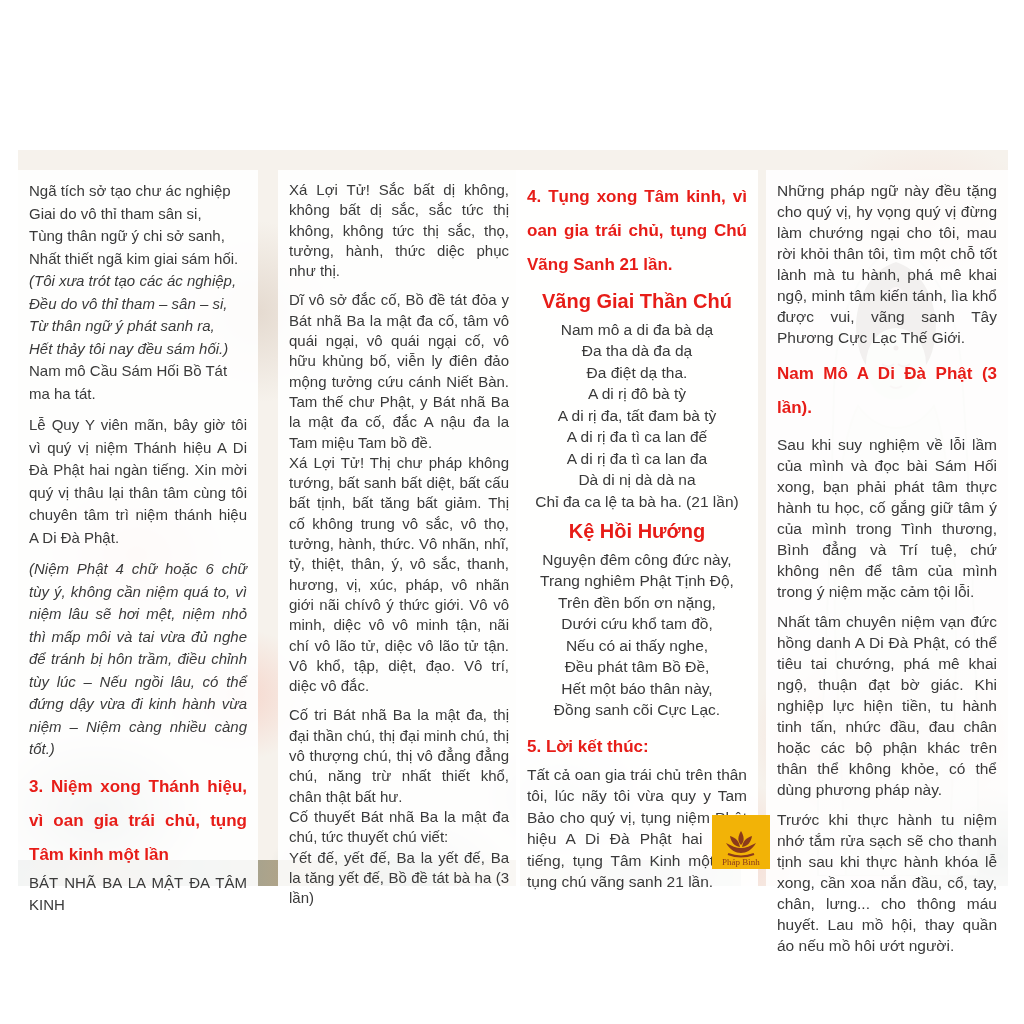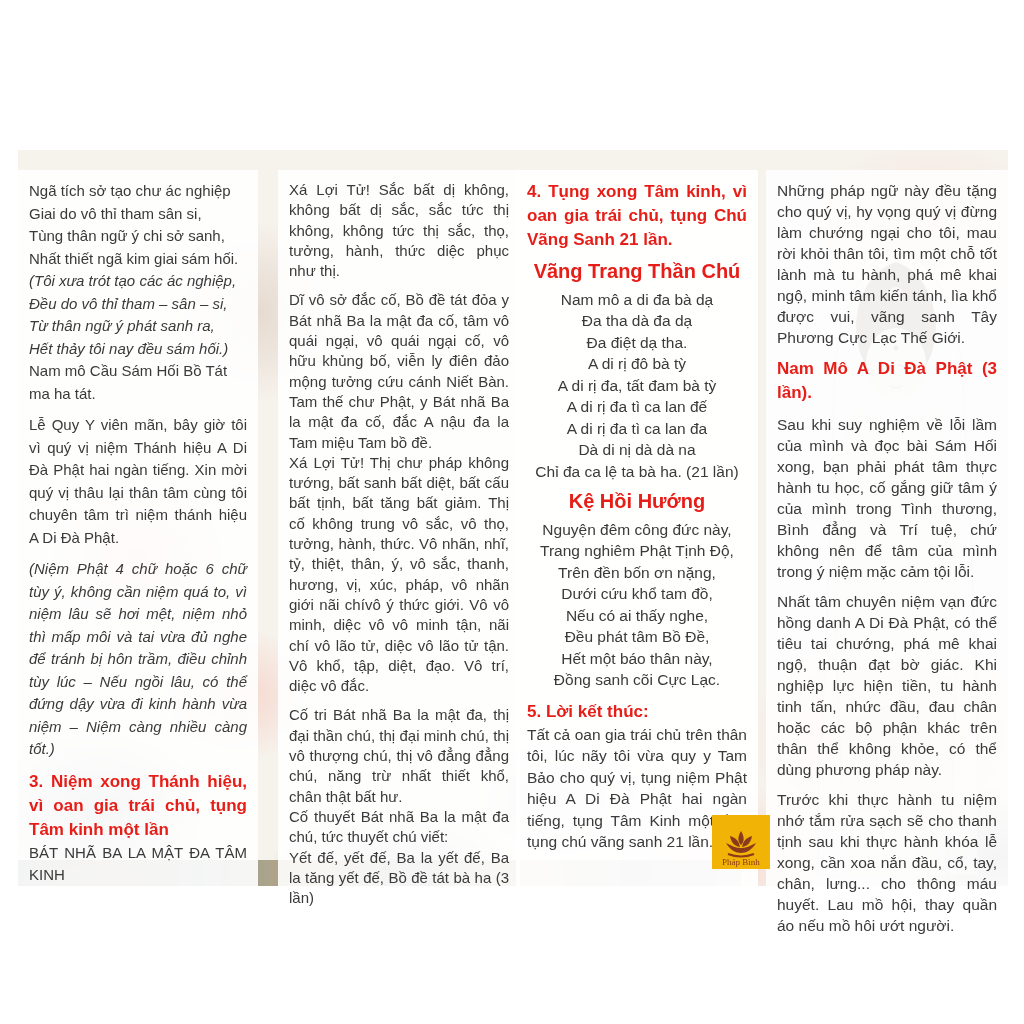--- a/index.html
+++ b/index.html
@@ -35,21 +35,21 @@
   }
   .col1{left:0;width:240px;font-size:15px;line-height:22.5px;}
   .col2{left:260px;width:242px;font-size:15px;line-height:20.3px;}
   .col3{left:498px;width:242px;background:rgba(255,255,255,.95);font-size:15.5px;line-height:21.5px;}
   .col4{left:748px;width:242px;height:852px;background:rgba(255,255,255,.86);font-size:15.5px;line-height:21px;}
   p{margin:0 0 9px 0;}
   .tight{margin-bottom:0;}
   .just{text-align:justify;text-justify:inter-word;}
   .verse{white-space:pre-line;}
   .ital{font-style:italic;}
-  .red-h{color:#e71d18;font-weight:bold;font-size:17px;line-height:24px;text-align:justify;}
+  .red-h{color:#e71d18;font-weight:bold;font-size:17px;line-height:34px;text-align:justify;}
   .red-h-center{color:#e71d18;font-weight:bold;font-size:20px;text-align:center;margin:4px 0 6px 0;}
   .center{text-align:center;}
   .logo{
     position:absolute;left:694px;top:665px;width:58px;height:54px;z-index:3;
     background:#f2b307;display:flex;flex-direction:column;align-items:center;justify-content:flex-end;
     padding-bottom:2px;box-sizing:border-box;
   }
   .logo .lotus{margin-bottom:-1px;}
   .logo .logo-text{
     font-family:"Liberation Serif","DejaVu Serif",serif;
@@ -94,21 +94,21 @@
     <p class="just">Xá Lợi Tử! Sắc bất dị không, không bất dị sắc, sắc tức thị không, không tức thị sắc, thọ, tưởng, hành, thức diệc phục như thị.</p>
     <p class="just tight">Dĩ vô sở đắc cố, Bồ đề tát đỏa y Bát nhã Ba la mật đa cố, tâm vô quái ngại, vô quái ngại cố, vô hữu khủng bố, viễn ly điên đảo mộng tưởng cứu cánh Niết Bàn. Tam thế chư Phật, y Bát nhã Ba la mật đa cố, đắc A nậu đa la Tam miệu Tam bồ đề.</p>
     <p class="just">Xá Lợi Tử! Thị chư pháp không tướng, bất sanh bất diệt, bất cấu bất tịnh, bất tăng bất giảm. Thị cố không trung vô sắc, vô thọ, tưởng, hành, thức. Vô nhãn, nhĩ, tỷ, thiệt, thân, ý, vô sắc, thanh, hương, vị, xúc, pháp, vô nhãn giới nãi chívô ý thức giới. Vô vô minh, diệc vô vô minh tận, nãi chí vô lão tử, diệc vô lão tử tận. Vô khổ, tập, diệt, đạo. Vô trí, diệc vô đắc.</p>
     <p class="just tight">Cố tri Bát nhã Ba la mật đa, thị đại thần chú, thị đại minh chú, thị vô thượng chú, thị vô đẳng đẳng chú, năng trừ nhất thiết khổ, chân thật bất hư.</p>
     <p class="just tight">Cố thuyết Bát nhã Ba la mật đa chú, tức thuyết chú viết:</p>
     <p class="just">Yết đế, yết đế, Ba la yết đế, Ba la tăng yết đế, Bồ đề tát bà ha (3 lần)</p>
   </div>
 
   <div class="col col3">
     <p class="red-h">4. Tụng xong Tâm kinh, vì oan gia trái chủ, tụng Chú Vãng Sanh 21 lần.</p>
-    <p class="red-h-center">Vãng Trang Thần Chú</p>
+    <p class="red-h-center">Vãng Giai Thần Chú</p>
     <p class="verse center">Nam mô a di đa bà dạ
 Đa tha dà đa dạ
 Đa điệt dạ tha.
 A di rị đô bà tỳ
 A di rị đa, tất đam bà tỳ
 A di rị đa tì ca lan đế
 A di rị đa tì ca lan đa
 Dà di nị dà dà na
 Chỉ đa ca lệ ta bà ha. (21 lần)</p>
     <p class="red-h-center">Kệ Hồi Hướng</p>

